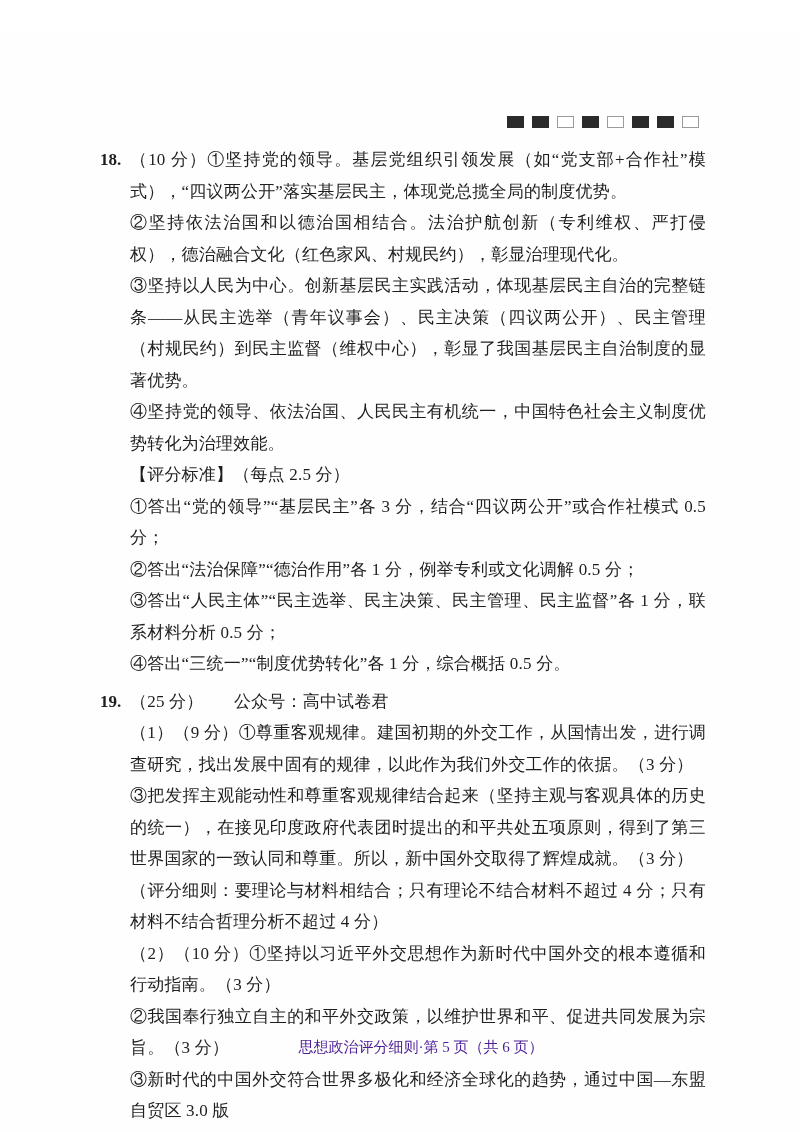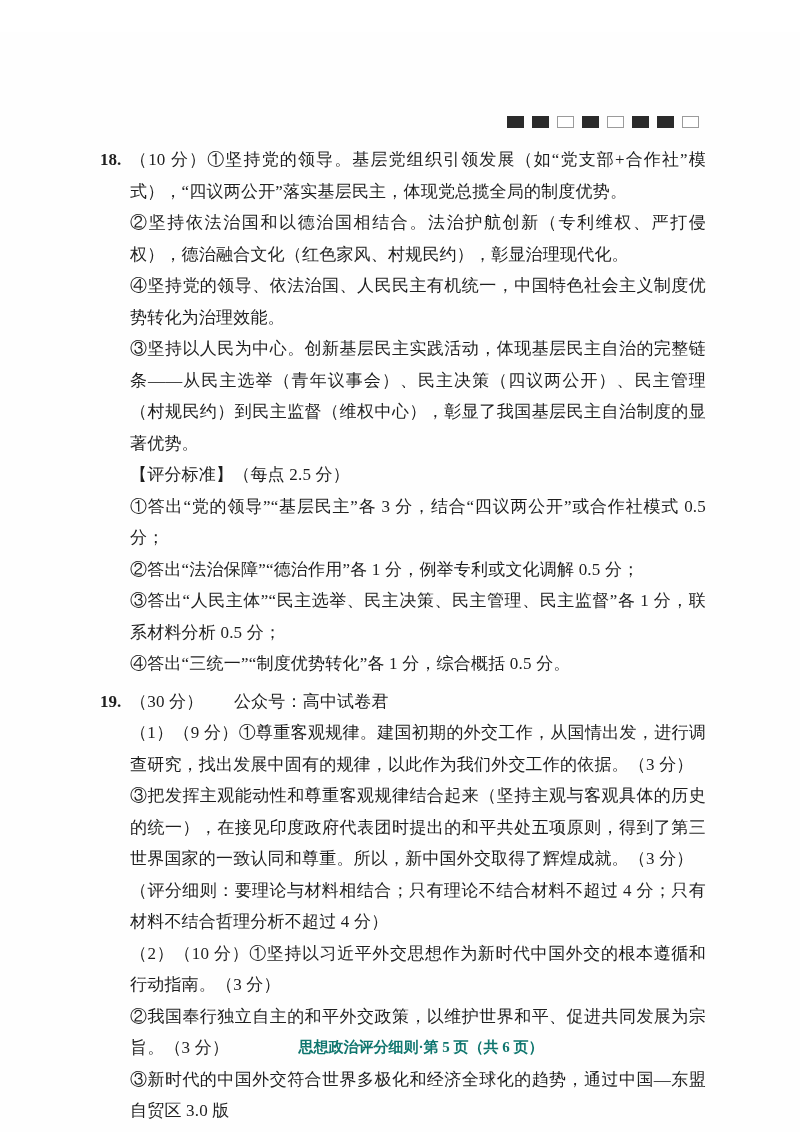--- a/index.html
+++ b/index.html
@@ -56,22 +56,22 @@
   
   .footer {
     position: absolute;
     top: 1006px;
     left: 0;
     width: 800px;
     box-sizing: border-box;
     padding-left: 42px;
     text-align: center;
     font-size: 15px;
-    font-weight: 700;
-    color: #0f766e;
+    font-weight: 400;
+    color: #4c1d95;
   }
 </style>
 </head>
 <body>
 
 <div class="page">
 
   <div class="marks">
       <span class="mark filled"></span>
       <span class="mark filled"></span>
@@ -83,35 +83,35 @@
       <span class="mark empty"></span>
     </div>
 
   <div class="content">
 
     <section class="question">
       <span class="qnum">18.</span>
       <div class="qbody">
         <p>（10 分）①坚持党的领导。基层党组织引领发展（如“党支部+合作社”模式），“四议两公开”落实基层民主，体现党总揽全局的制度优势。</p>
         <p>②坚持依法治国和以德治国相结合。法治护航创新（专利维权、严打侵权），德治融合文化（红色家风、村规民约），彰显治理现代化。</p>
+        <p>③坚持以人民为中心。创新基层民主实践活动，体现基层民主自治的完整链条——从民主选举（青年议事会）、民主决策（四议两公开）、民主管理（村规民约）到民主监督（维权中心），彰显了我国基层民主自治制度的显著优势。</p>
         <p>④坚持党的领导、依法治国、人民民主有机统一，中国特色社会主义制度优势转化为治理效能。</p>
-        <p>③坚持以人民为中心。创新基层民主实践活动，体现基层民主自治的完整链条——从民主选举（青年议事会）、民主决策（四议两公开）、民主管理（村规民约）到民主监督（维权中心），彰显了我国基层民主自治制度的显著优势。</p>
         <p>【评分标准】（每点 2.5 分）</p>
         <p>①答出“党的领导”“基层民主”各 3 分，结合“四议两公开”或合作社模式 0.5 分；</p>
         <p>②答出“法治保障”“德治作用”各 1 分，例举专利或文化调解 0.5 分；</p>
         <p>③答出“人民主体”“民主选举、民主决策、民主管理、民主监督”各 1 分，联系材料分析 0.5 分；</p>
         <p>④答出“三统一”“制度优势转化”各 1 分，综合概括 0.5 分。</p>
       </div>
     </section>
 
     <section class="question q19">
       <span class="qnum">19.</span>
       <div class="qbody">
         <p class="score-line">
-          <span>（30 分）</span>
+          <span>（25 分）</span>
           <span class="wm">公众号：高中试卷君</span>
         </p>
         <p>（1）（9 分）①尊重客观规律。建国初期的外交工作，从国情出发，进行调查研究，找出发展中固有的规律，以此作为我们外交工作的依据。（3 分）</p>
         <p>③把发挥主观能动性和尊重客观规律结合起来（坚持主观与客观具体的历史的统一），在接见印度政府代表团时提出的和平共处五项原则，得到了第三世界国家的一致认同和尊重。所以，新中国外交取得了辉煌成就。（3 分）</p>
         <p>（评分细则：要理论与材料相结合；只有理论不结合材料不超过 4 分；只有材料不结合哲理分析不超过 4 分）</p>
         <p class="gap-top">（2）（10 分）①坚持以习近平外交思想作为新时代中国外交的根本遵循和行动指南。（3 分）</p>
         <p>②我国奉行独立自主的和平外交政策，以维护世界和平、促进共同发展为宗旨。（3 分）</p>
         <p>③新时代的中国外交符合世界多极化和经济全球化的趋势，通过中国—东盟自贸区 3.0 版</p>
       </div>
     </section>

